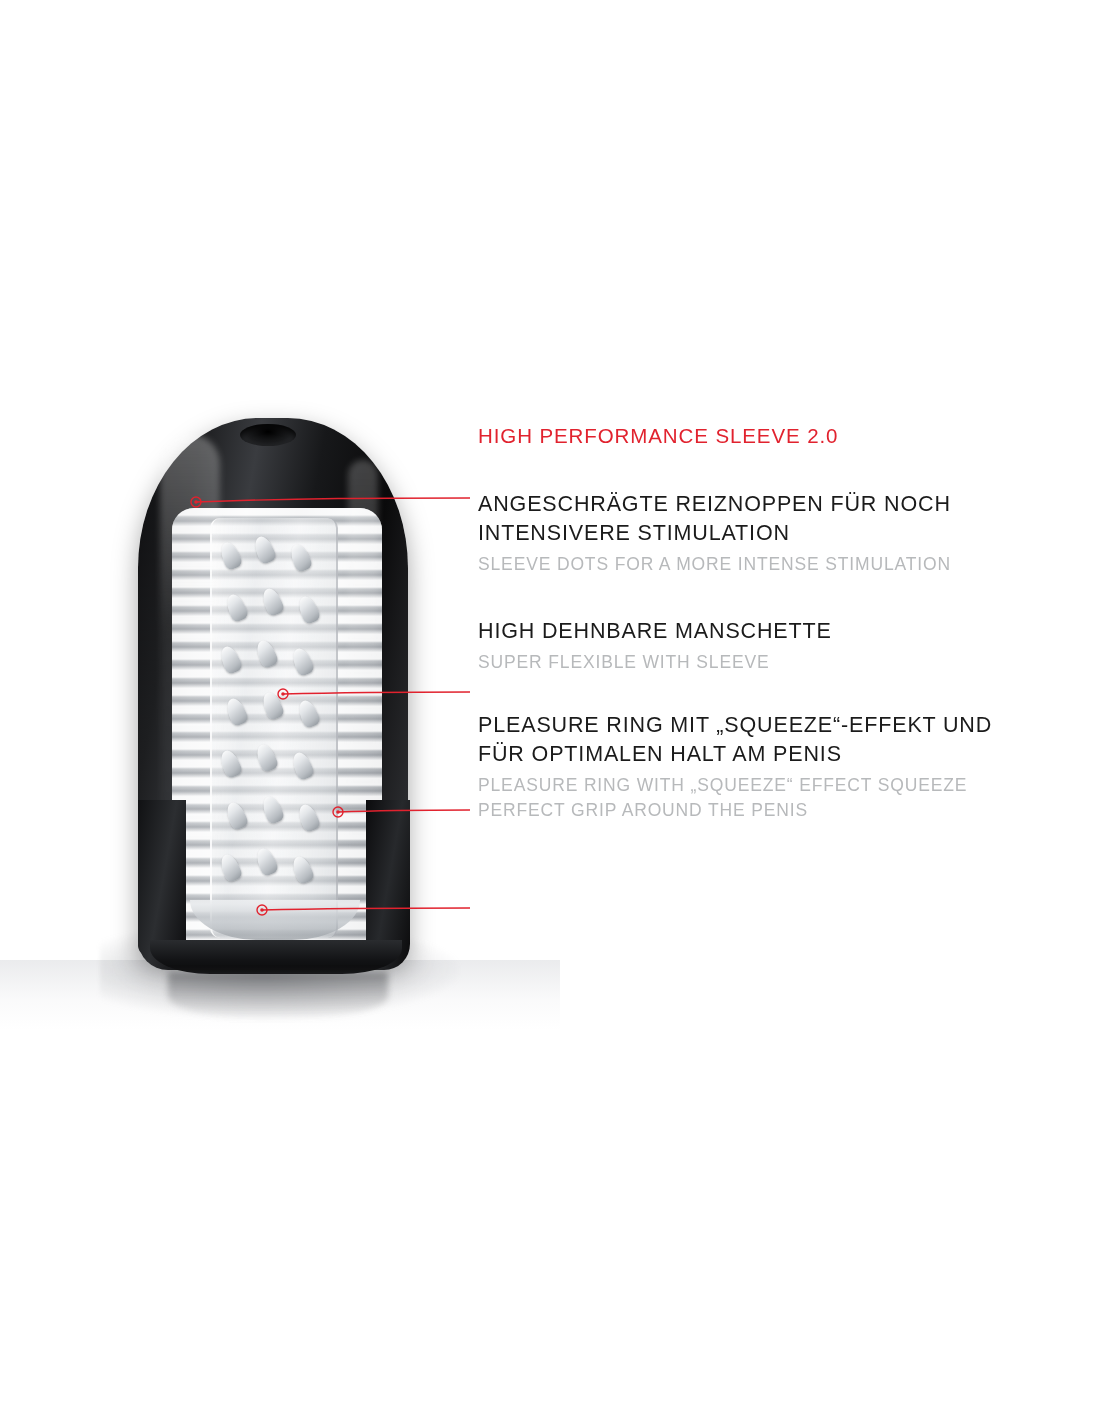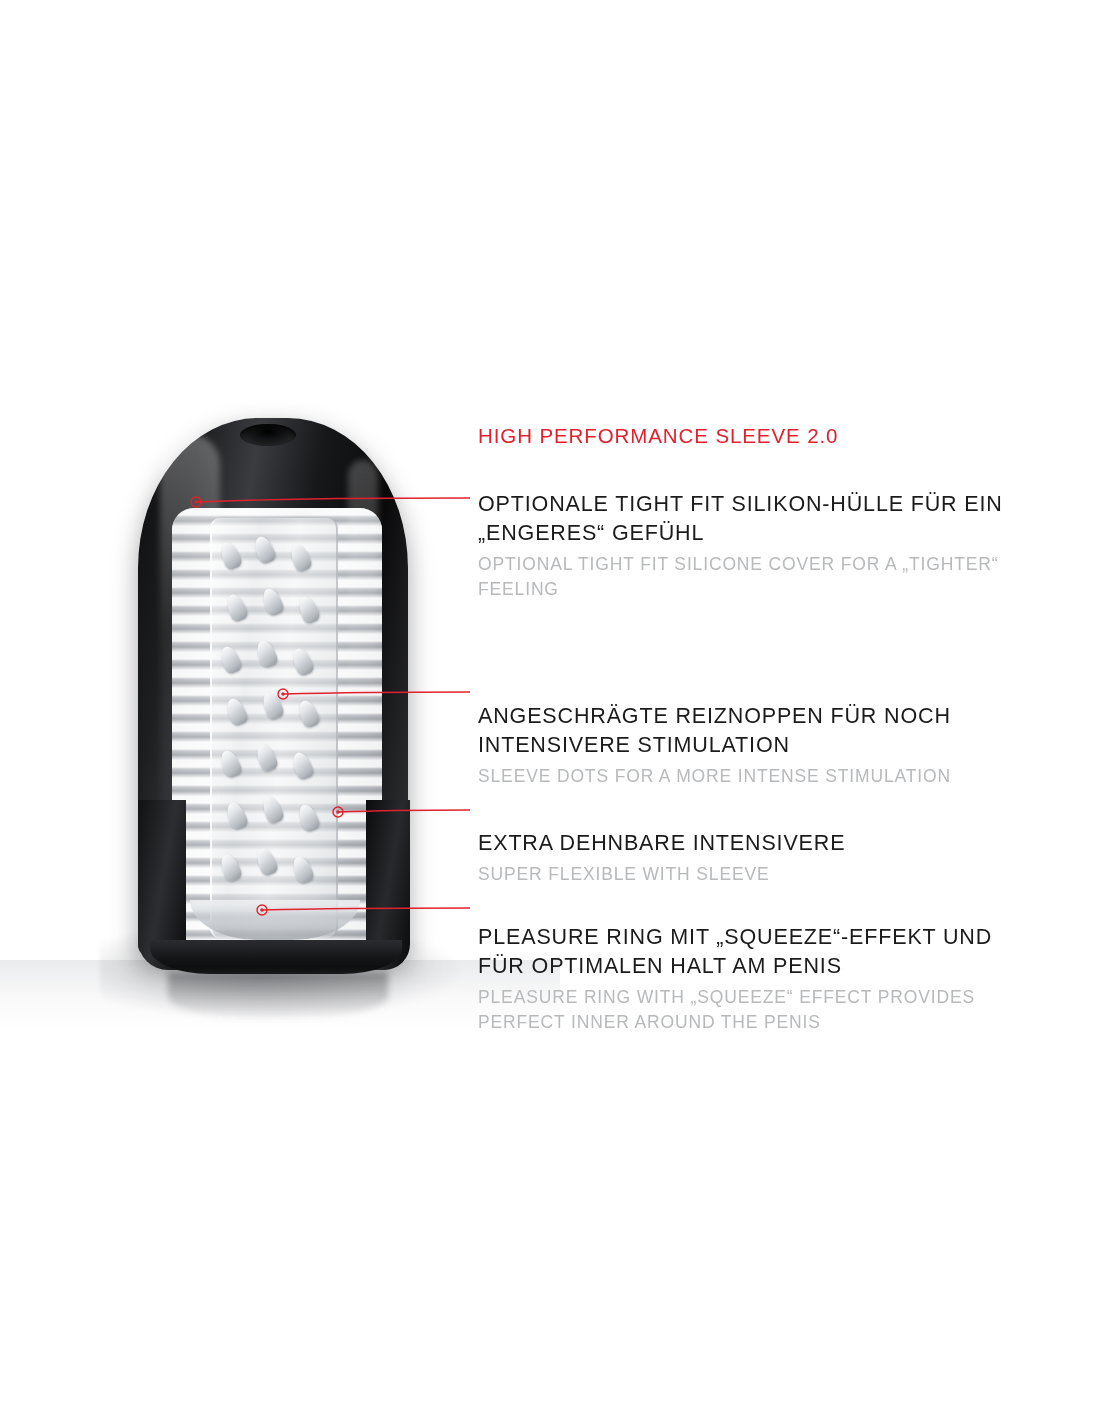--- a/index.html
+++ b/index.html
@@ -293,34 +293,30 @@
     <circle cx="338" cy="812" r="1.8" fill="#e1222e"></circle>
 
     <path d="M262,910 C340,908 410,908 470,908" fill="none" stroke="#e1222e" stroke-width="1.4"></path>
     <circle cx="262" cy="910" r="5" fill="none" stroke="#e1222e" stroke-width="1.4"></circle>
     <circle cx="262" cy="910" r="1.8" fill="#e1222e"></circle>
   </svg>
 
   <div id="text-block">
     <p class="heading">HIGH PERFORMANCE SLEEVE 2.0</p>
 
-    <div class="callout-group g1">
-      <p class="callout-de">OPTIONALE TIGHT FIT SILIKON-HÜLLE FÜR EIN „ENGERES“ GEFÜHL</p>
-      <p class="callout-en">OPTIONAL TIGHT FIT SILICONE COVER FOR A „TIGHTER“ FEELING</p>
-    </div>
 
     <div class="callout-group g2">
       <p class="callout-de">ANGESCHRÄGTE REIZNOPPEN FÜR NOCH INTENSIVERE STIMULATION</p>
       <p class="callout-en">SLEEVE DOTS FOR A MORE INTENSE STIMULATION</p>
     </div>
 
     <div class="callout-group g3">
-      <p class="callout-de">EXTRA DEHNBARE INTENSIVERE</p>
+      <p class="callout-de">HIGH DEHNBARE MANSCHETTE</p>
       <p class="callout-en">SUPER FLEXIBLE WITH SLEEVE</p>
     </div>
 
     <div class="callout-group">
       <p class="callout-de">PLEASURE RING MIT „SQUEEZE“-EFFEKT UND FÜR OPTIMALEN HALT AM PENIS</p>
-      <p class="callout-en">PLEASURE RING WITH „SQUEEZE“ EFFECT PROVIDES PERFECT INNER AROUND THE PENIS</p>
+      <p class="callout-en">PLEASURE RING WITH „SQUEEZE“ EFFECT SQUEEZE PERFECT GRIP AROUND THE PENIS</p>
     </div>
   </div>
 
 </div>
 
 </body></html>

